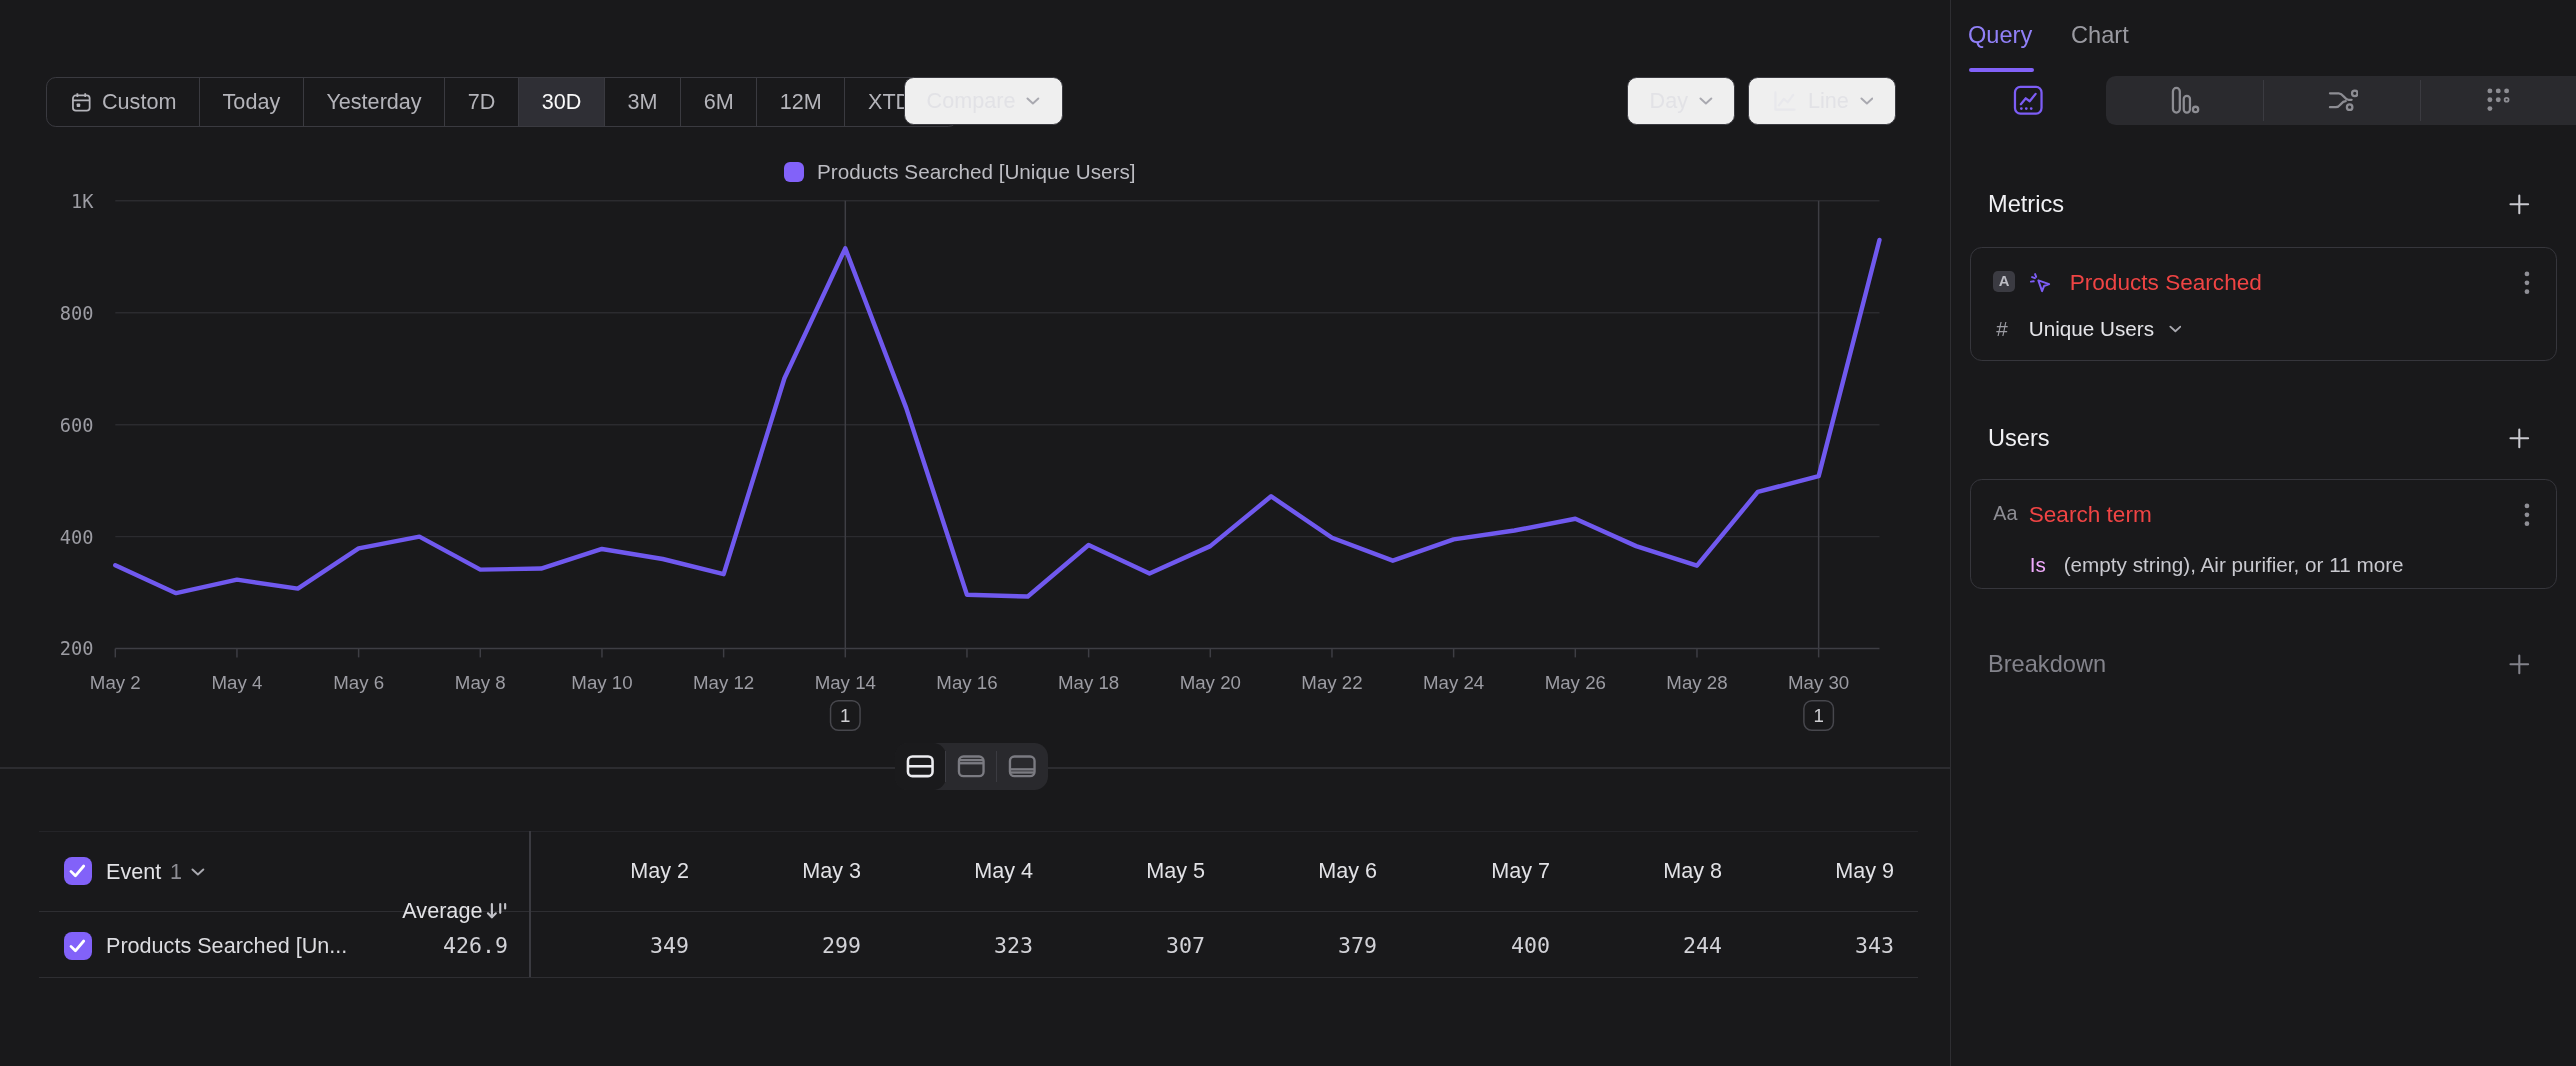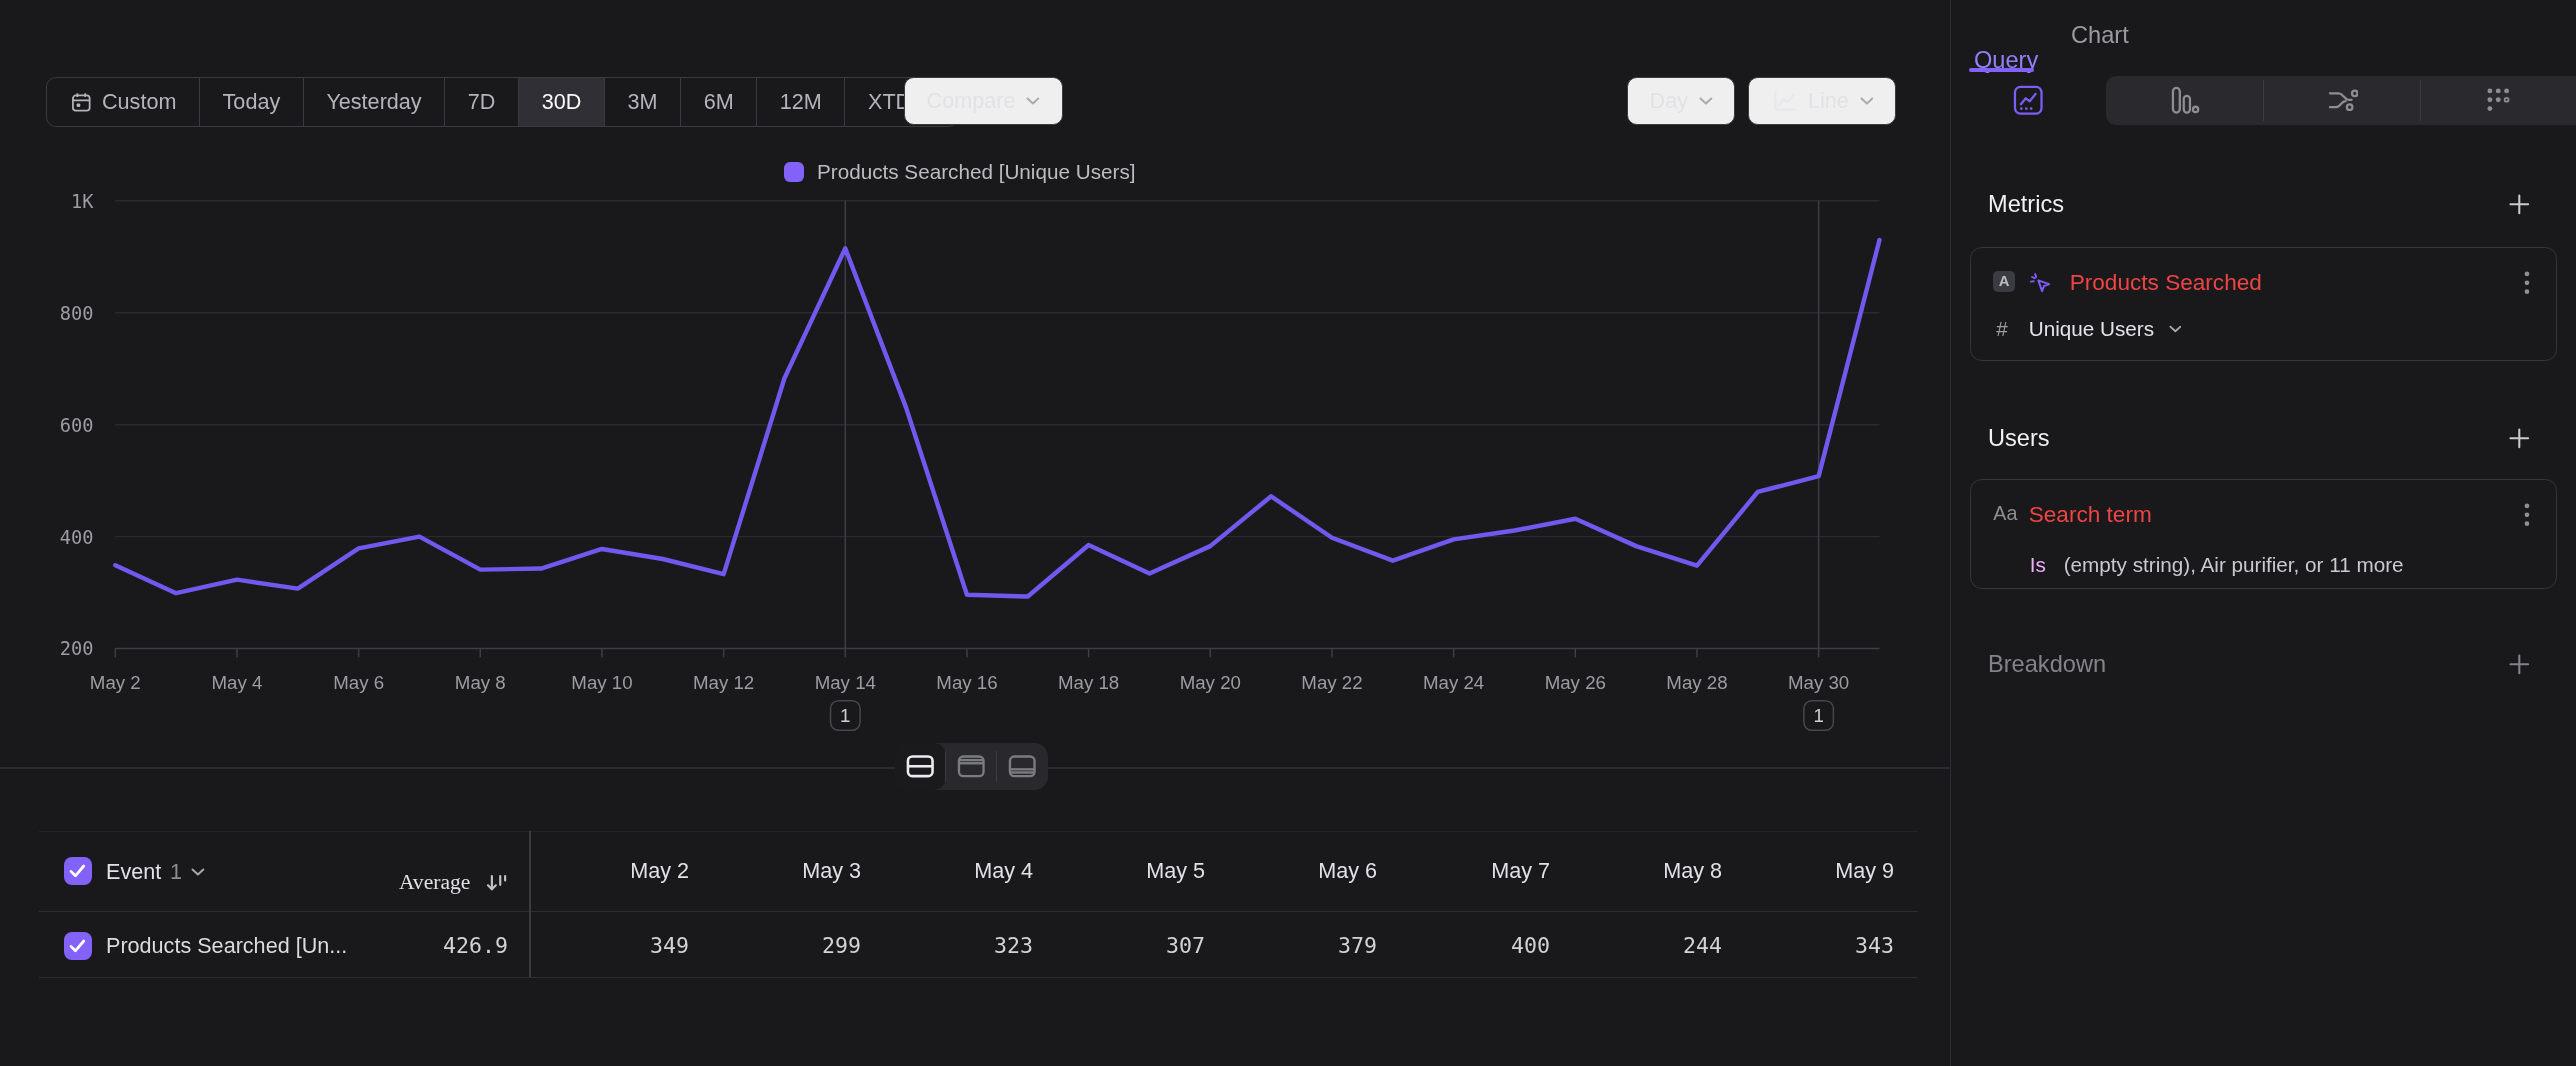--- a/index.html
+++ b/index.html
@@ -37,26 +37,26 @@
   
   .tline{position:absolute;left:39px;width:1879px;height:1px;}
   .tbl-vdiv{position:absolute;left:529px;top:831px;width:1.5px;height:146px;background:#3a3a40;}
   .checkbox{position:absolute;width:27.6px;height:27.6px;border-radius:7.9px;background:#8262f9;
     display:flex;align-items:center;justify-content:center;}
   .th{font-size:21.6px;font-weight:500;color:#e2e2e6;}
   .td{font-size:21.6px;color:#d2d2d7;}
   .cell{position:absolute;width:172px;text-align:right;}
   .event-hd{position:absolute;left:106px;top:858px;height:27.6px;display:flex;align-items:center;gap:8.9px;}
   .event-count{color:#8d8d94;font-weight:400;}
-  .avg-hd{position:absolute;left:262px;top:868px;width:246px;height:29.5px;display:flex;
-    justify-content:flex-end;align-items:center;gap:16px;font-family:Liberation Serif, serif;}
+  .avg-hd{position:absolute;left:262px;top:896px;width:246px;height:29.5px;display:flex;
+    justify-content:flex-end;align-items:center;gap:4px;}
   
   .sidebar{position:absolute;left:1950px;top:0;width:626px;height:1067px;border-left:1px solid #2e2e32;box-sizing:border-box;}
   .tab{position:absolute;top:21.6px;font-size:23.6px;font-weight:500;}
-  .tab.query{left:23px;color:#9180f7;margin-top:25px;}
+  .tab.query{left:17px;color:#9180f7;}
   .tab.chart{left:120px;color:#9a9aa1;}
   .tab-underline{position:absolute;left:17.7px;top:68px;width:65px;height:3.9px;border-radius:2px;background:#8262f9;}
   .strip-bg{position:absolute;left:155px;right:0;top:76px;height:49px;background:#2a2a2e;border-radius:9.8px 0 0 9.8px;}
   .rtab{position:absolute;top:76px;height:49px;display:flex;align-items:center;justify-content:center;}
   .strip-sep{position:absolute;top:80px;width:1px;height:41px;background:#3b3b41;}
   .sec-hd{position:absolute;left:37px;font-size:23.6px;font-weight:400;color:#f1f1f4;line-height:27.6px;}
   .sec-hd.dim{color:#83838b;}
   .plus-btn{position:absolute;left:557px;width:22.6px;height:22.6px;display:flex;}
   .card{position:absolute;left:18.7px;width:587px;border:1.5px solid #36363c;border-radius:11.8px;box-sizing:border-box;}
   .a-badge{position:absolute;left:22.6px;top:22.6px;width:21.6px;height:21.6px;border-radius:4.9px;background:#3b3b42;

